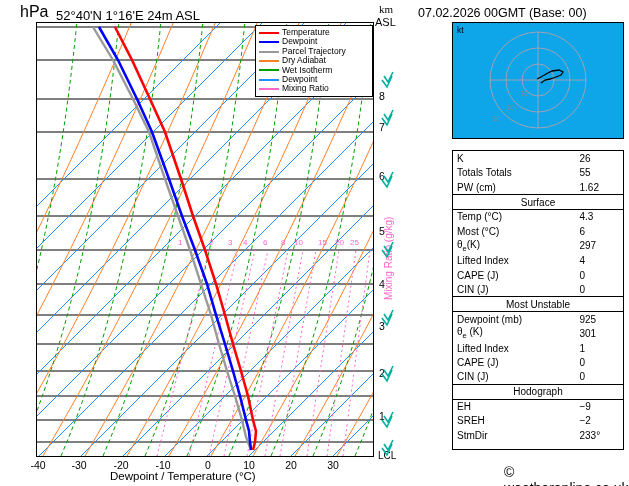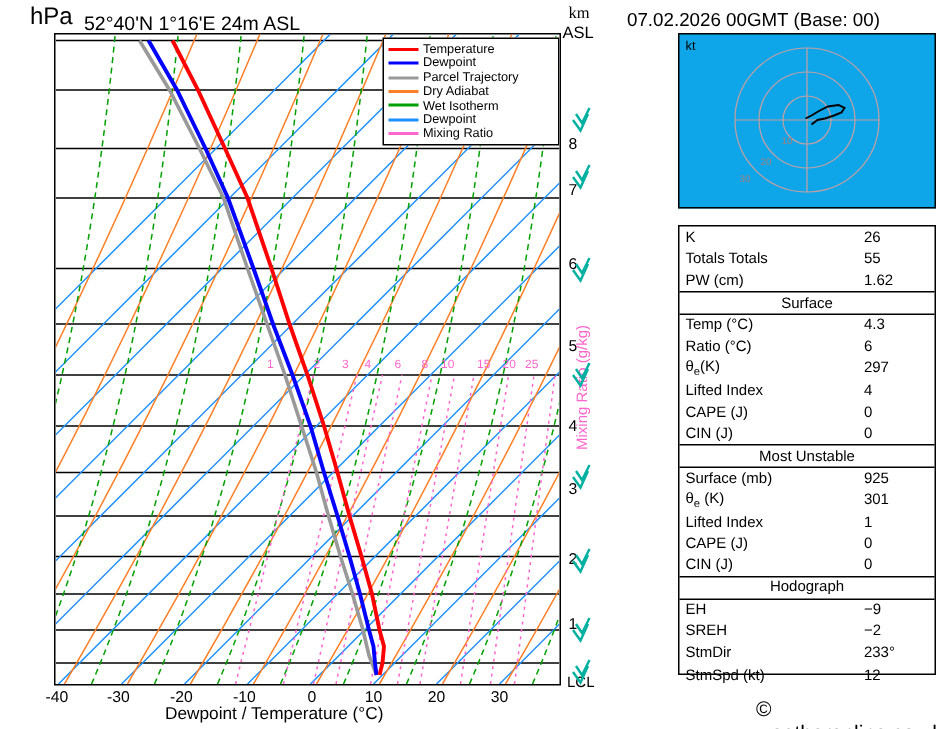--- a/index.html
+++ b/index.html
@@ -356,21 +356,21 @@
         <td class="val">1.62</td>
       </tr>
       <tr class="sechead">
         <td colspan="2">Surface</td>
       </tr>
       <tr>
         <td>Temp (°C)</td>
         <td class="val">4.3</td>
       </tr>
       <tr>
-        <td>Ratio (°C)</td>
+        <td>Most (°C)</td>
         <td class="val">6</td>
       </tr>
       <tr>
         <td>θ<sub>e</sub>(K)</td>
         <td class="val">297</td>
       </tr>
       <tr>
         <td>Lifted Index</td>
         <td class="val">4</td>
       </tr>
@@ -379,21 +379,21 @@
         <td class="val">0</td>
       </tr>
       <tr>
         <td>CIN (J)</td>
         <td class="val">0</td>
       </tr>
       <tr class="sechead">
         <td colspan="2">Most Unstable</td>
       </tr>
       <tr>
-        <td>Surface (mb)</td>
+        <td>Dewpoint (mb)</td>
         <td class="val">925</td>
       </tr>
       <tr>
         <td>θ<sub>e</sub> (K)</td>
         <td class="val">301</td>
       </tr>
       <tr>
         <td>Lifted Index</td>
         <td class="val">1</td>
       </tr>
@@ -412,24 +412,20 @@
         <td>EH</td>
         <td class="val">−9</td>
       </tr>
       <tr>
         <td>SREH</td>
         <td class="val">−2</td>
       </tr>
       <tr>
         <td>StmDir</td>
         <td class="val">233°</td>
-      </tr>
-      <tr>
-        <td>StmSpd (kt)</td>
-        <td class="val">12</td>
       </tr>
     </tbody>
       </table>
   </div>
 
   <div class="copyright">© weatheronline.co.uk</div>
 
 </div>
 
 </body></html>

